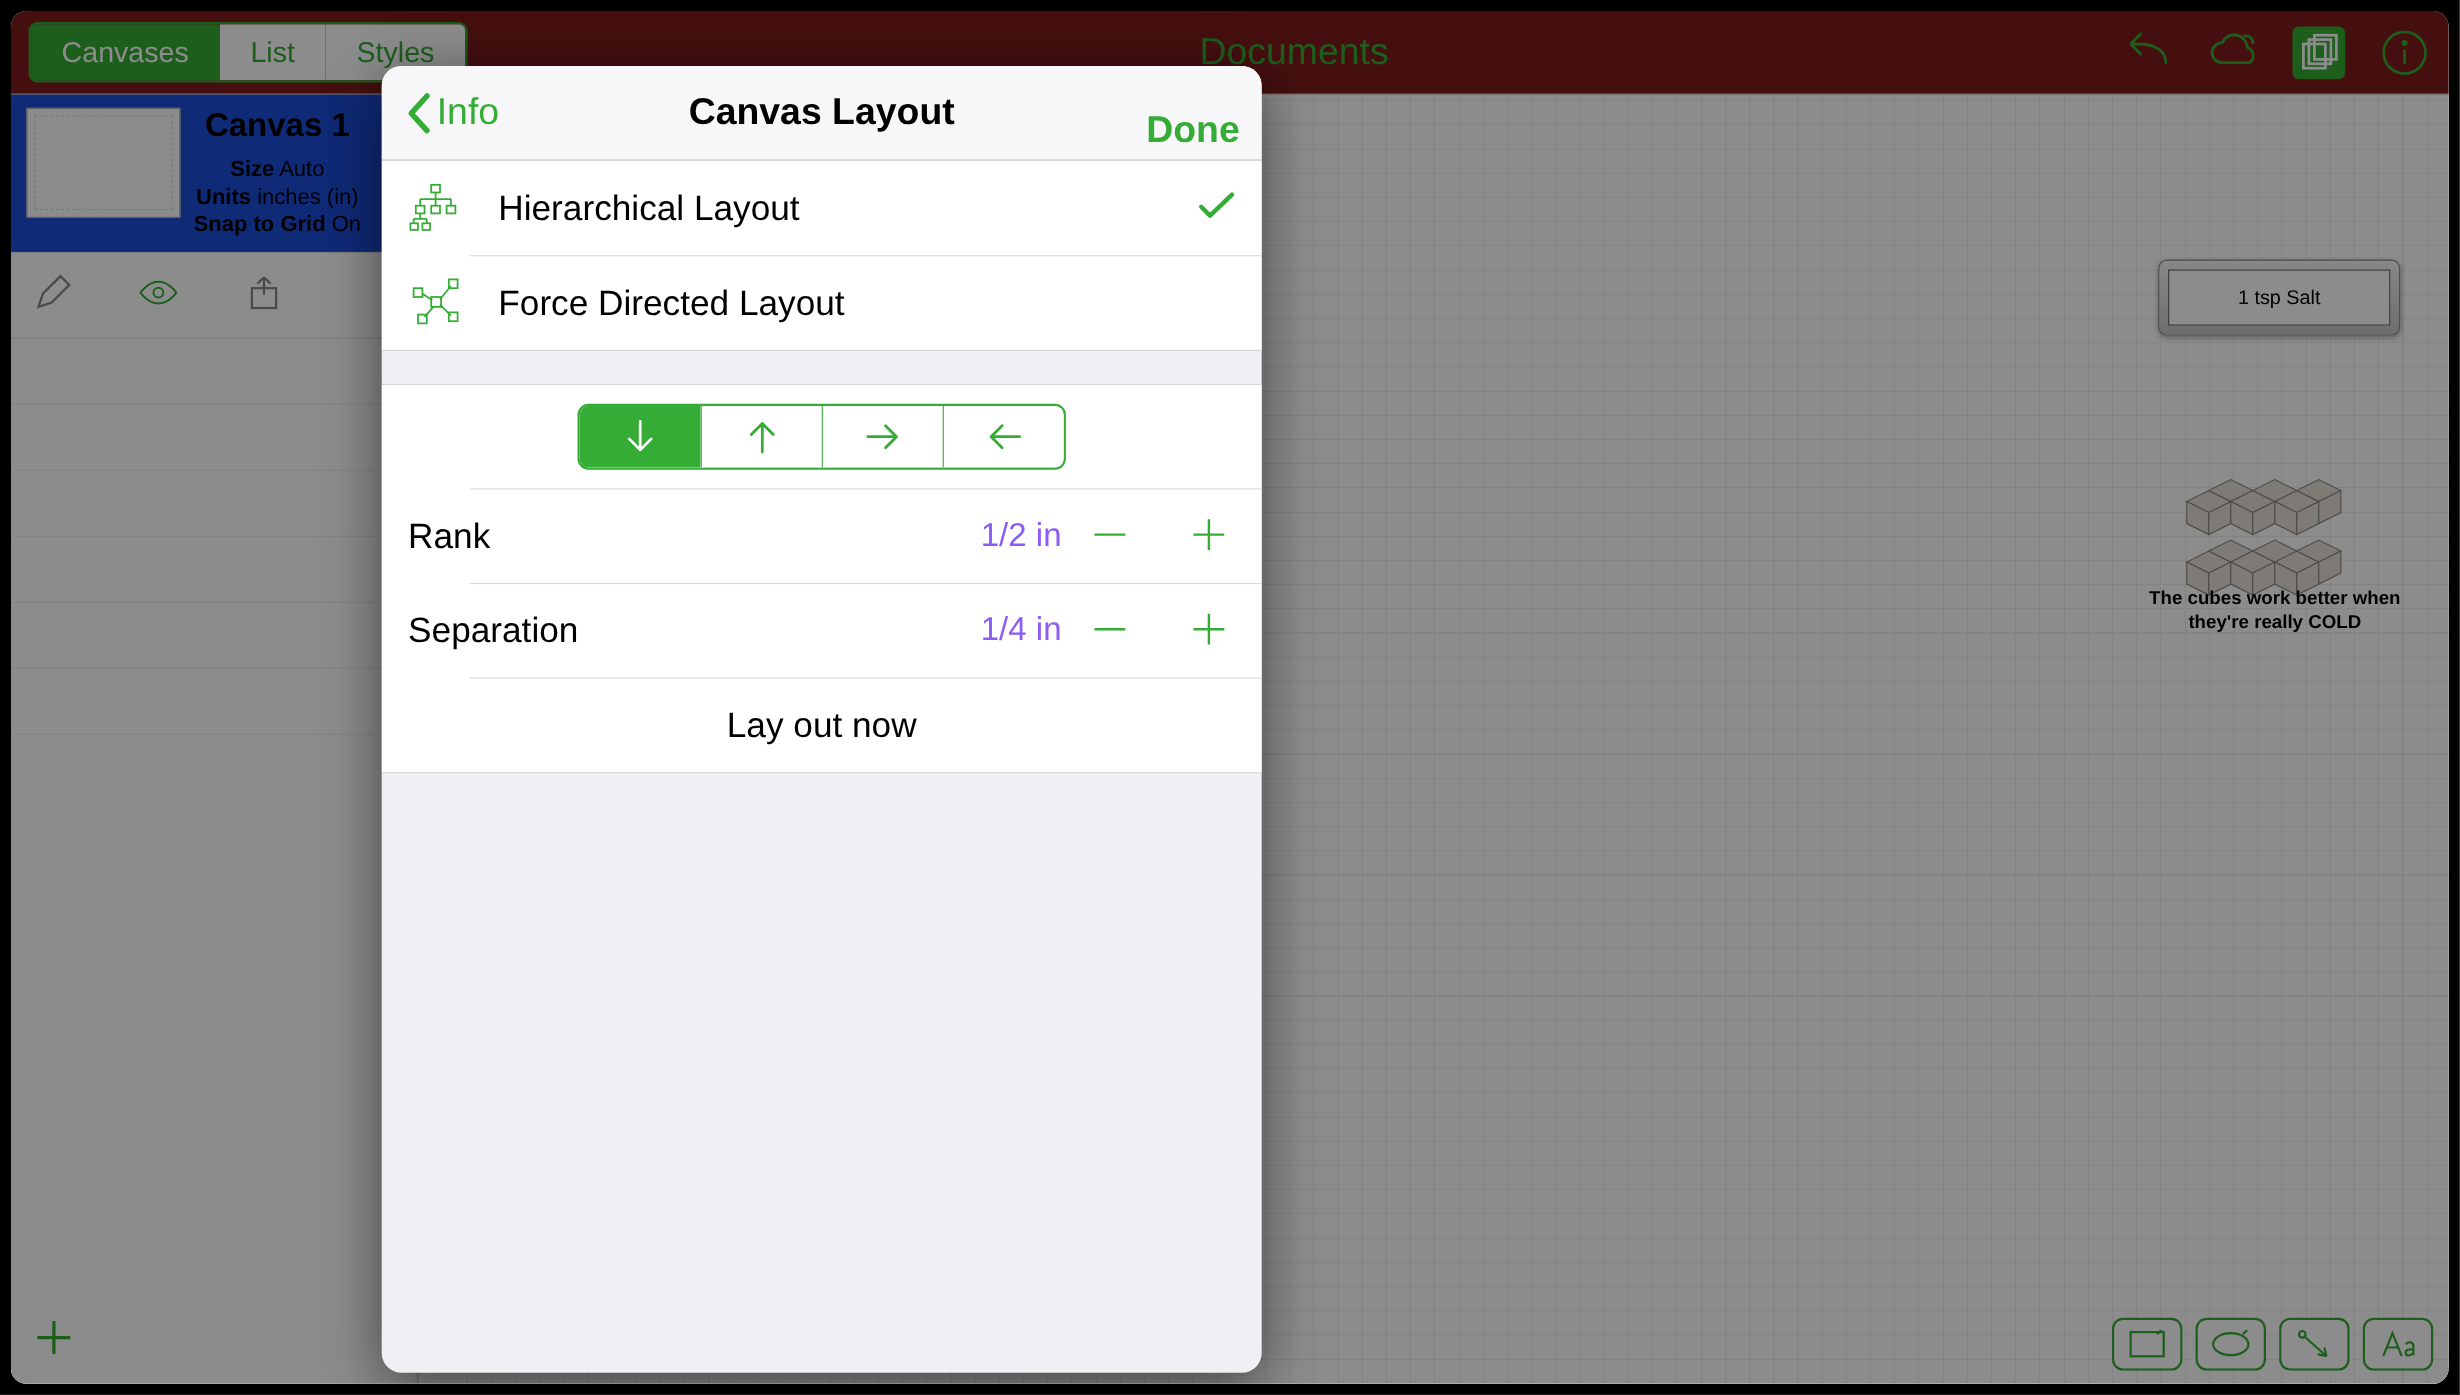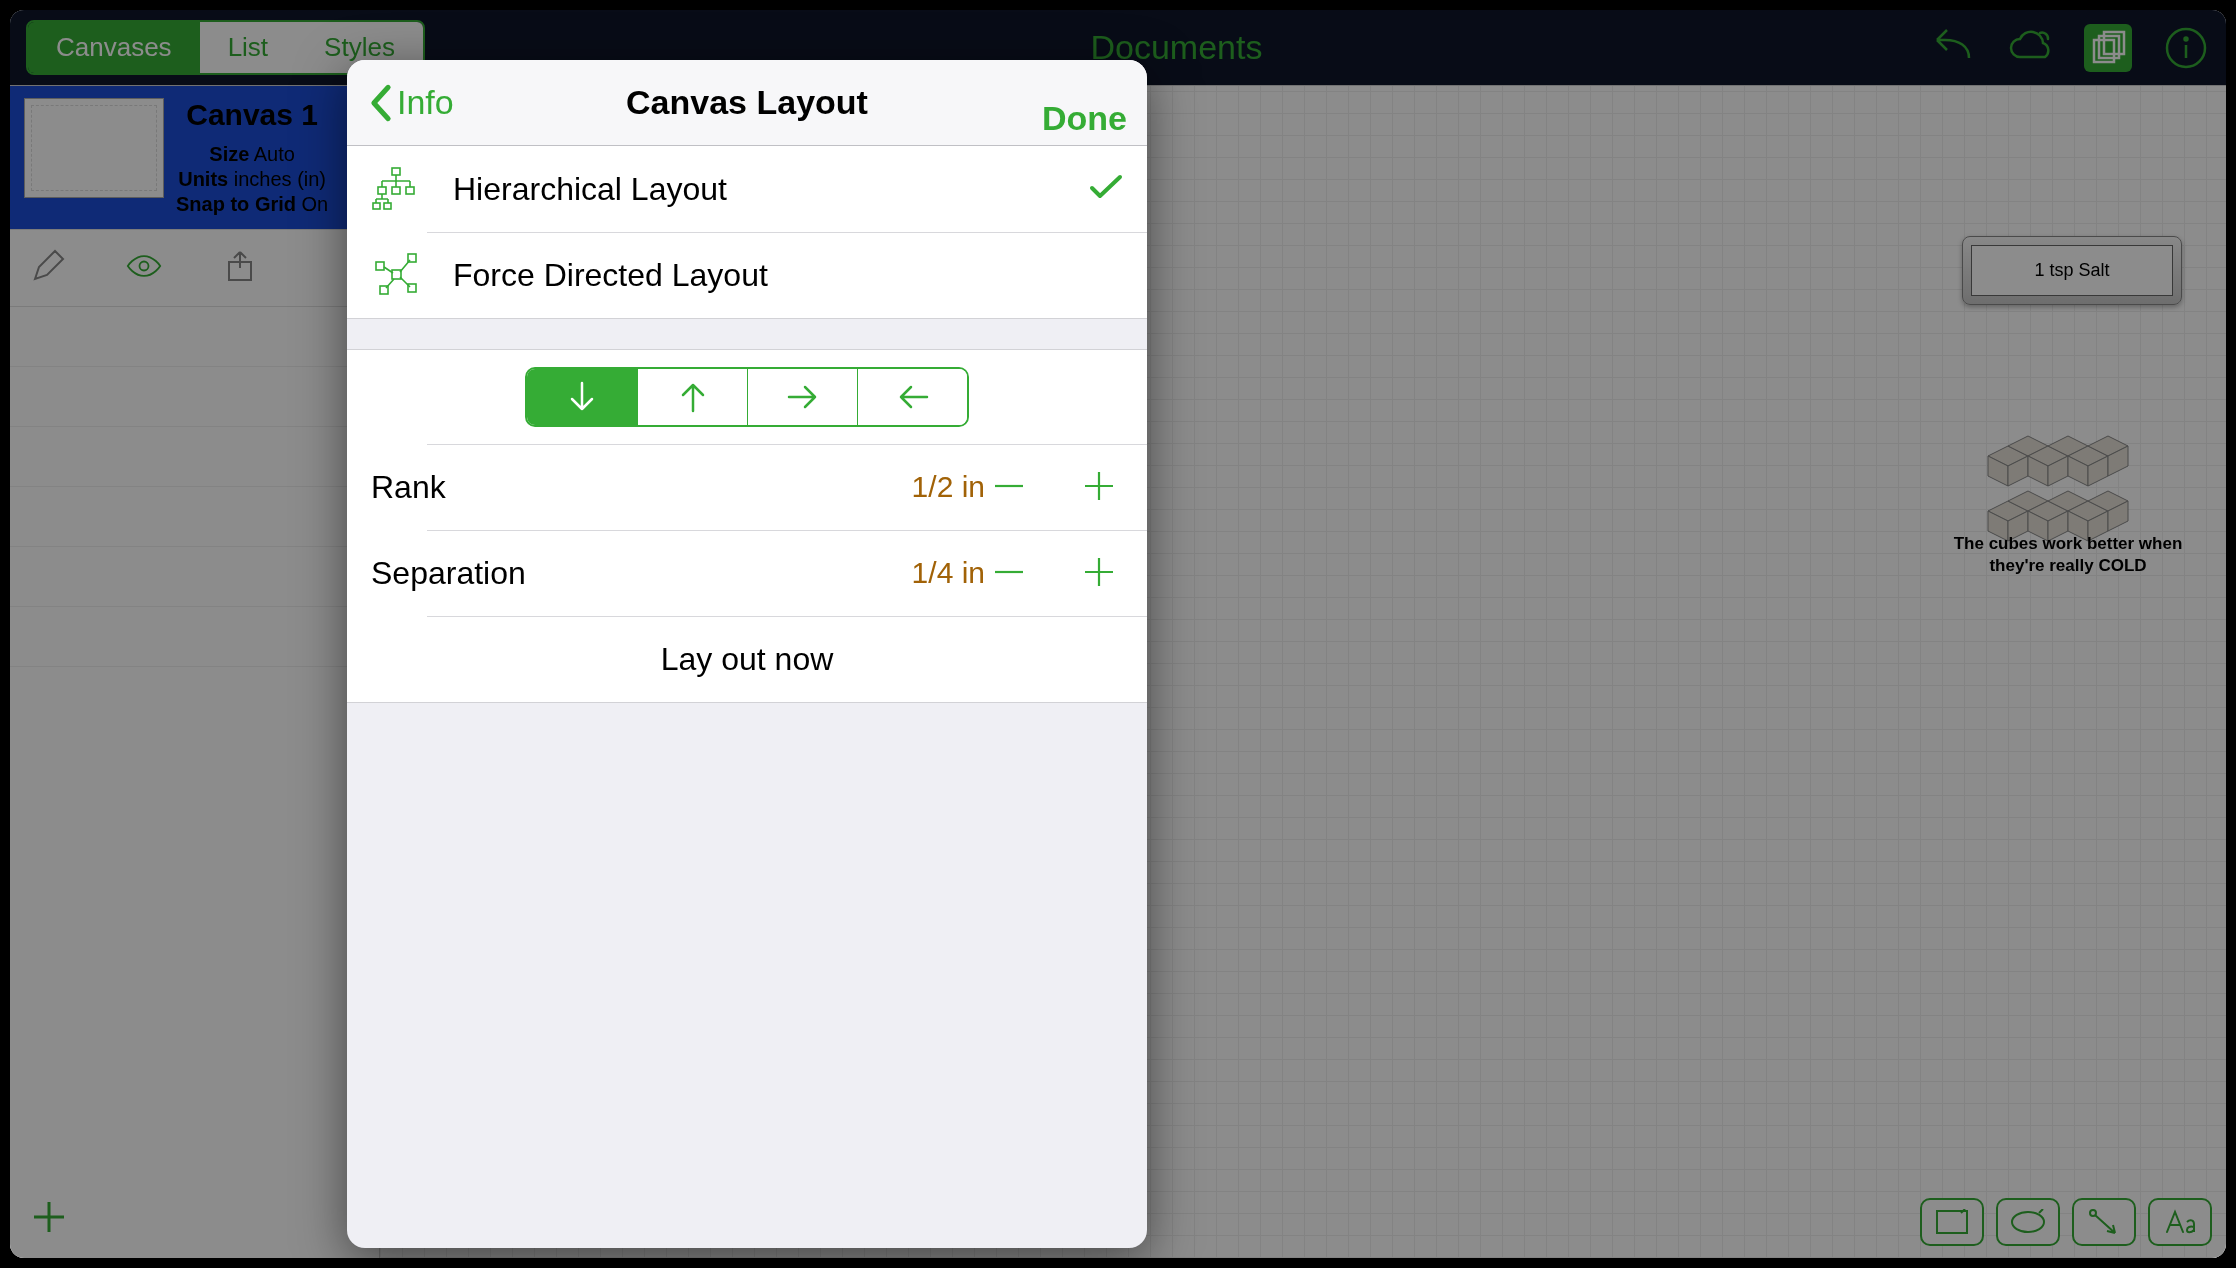--- a/index.html
+++ b/index.html
@@ -17,21 +17,21 @@
   }
   .dim {
     position:absolute; inset:0;
     background: rgba(0,0,0,0.45);
     pointer-events:none;
     z-index: 2;
   }
 
   
   .bg { position:absolute; inset:0; display:flex; flex-direction:column; }
-  .bg-toolbar { height:76px; display:flex; align-items:center; padding:0 16px; background:#0f172a; border-bottom:1px solid #d0d0d0; }
+  .bg-toolbar { height:76px; display:flex; align-items:center; padding:0 16px; background:#7f1d1d; border-bottom:1px solid #d0d0d0; }
   .seg { display:inline-flex; border:2px solid #35ac35; border-radius:8px; overflow:hidden; margin-right:auto; }
   .seg button { background:#fff; border:none; padding:10px 28px; font-size:26px; color:#35ac35; }
   .seg button.active { background:#35ac35; color:#fff; }
   .doc-title { flex:1; text-align:center; font-size:34px; color:#35ac35; font-weight:400; }
   .tb-icons { display:flex; gap:30px; align-items:center; }
   .tb-icon { width:48px; height:48px; display:inline-flex; align-items:center; justify-content:center; color:#35ac35; border:none; background:transparent; }
   .tb-icon.active-box { background:#35ac35; border-radius:6px; }
   .tb-icon.active-box svg { stroke:#fff; }
 
   .bg-body { flex:1; display:flex; }
@@ -94,21 +94,21 @@
 
   .dir-row { justify-content:center; height:94px; }
   .dir-seg { display:flex; border:2px solid #35ac35; border-radius:10px; overflow:hidden; }
   .dir-seg button { width:110px; height:56px; background:#fff; border:none; border-left:1px solid #35ac35; display:flex; align-items:center; justify-content:center; }
   .dir-seg button:first-child { border-left:none; }
   .dir-seg button.sel { background:#35ac35; }
   .dir-seg button svg { stroke:#35ac35; }
   .dir-seg button.sel svg { stroke:#fff; }
 
   .value-row .lbl { font-size:32px; }
-  .value-row .val { margin-left:auto; font-size:30px; color:#a16207; }
+  .value-row .val { margin-left:auto; font-size:30px; color:#8b5cf6; margin-right:20px; }
   .stepper { display:flex; align-items:center; gap:42px; }
   .stepper button { background:none; border:none; padding:4px; }
   .stepper svg { width:40px; height:40px; stroke:#35ac35; stroke-width:2.2; }
 
   .action-row { justify-content:center; }
   .action-row .lbl { font-size:32px; }
 
 </style>
 </head>
 <body>

